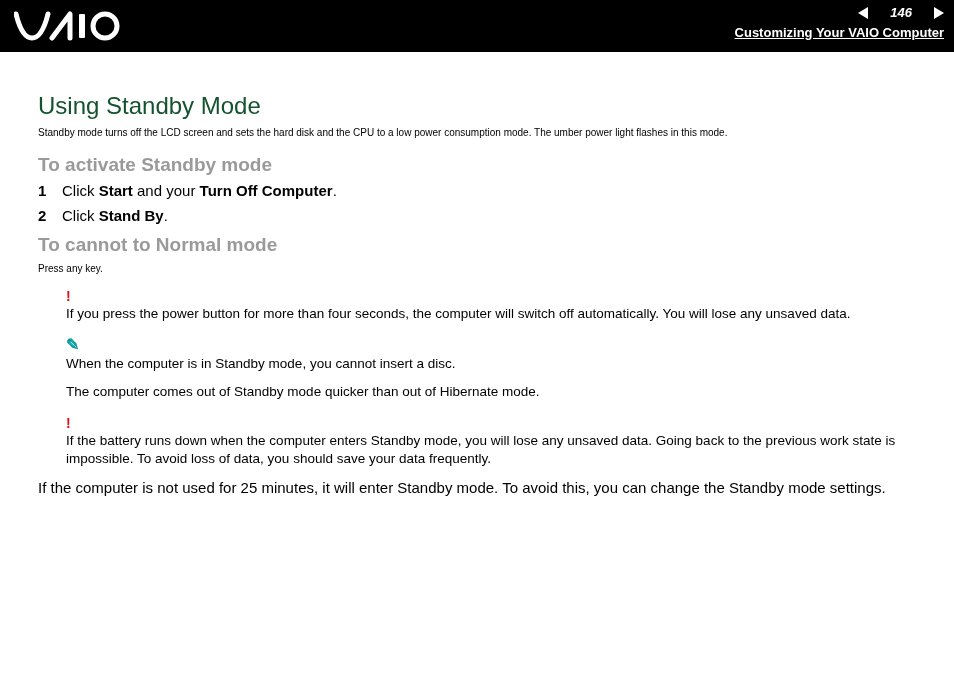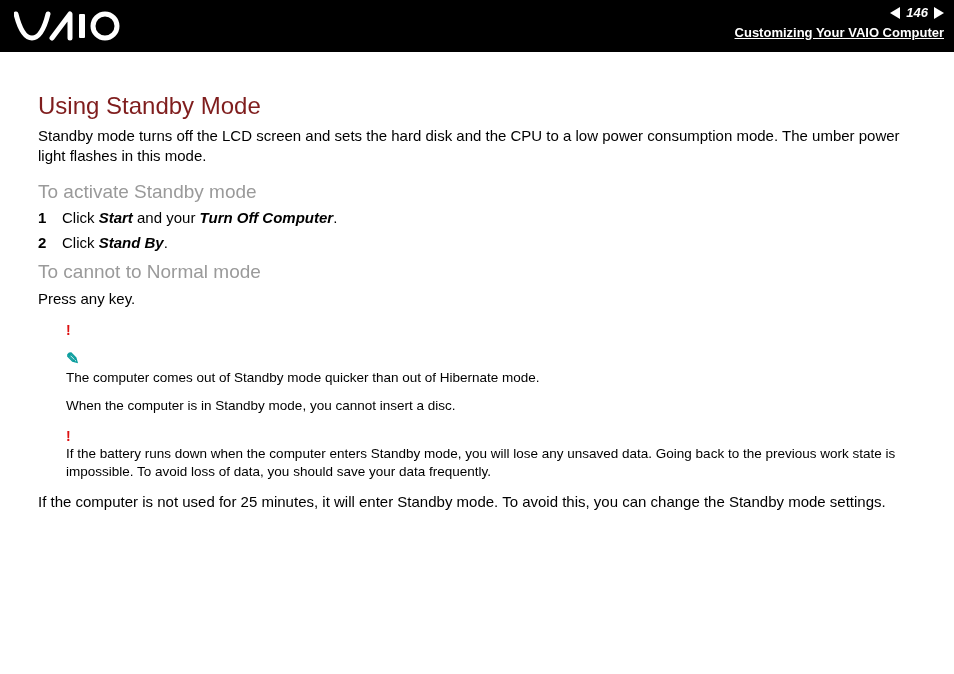--- a/index.html
+++ b/index.html
@@ -26,48 +26,48 @@
   .page-nav {
     position: absolute;
     right: 10px;
     top: 4px;
     text-align: right;
     font-size: 13px;
     font-weight: bold;
     font-style: italic;
     line-height: 18px;
   }
-  .page-nav .nav-row { display:flex; align-items:center; justify-content:flex-end; gap:2px;}
+  .page-nav .nav-row { display:flex; align-items:center; justify-content:flex-end; gap:18px;}
   .page-nav .tri {
     width: 0; height: 0;
     border-top: 6px solid transparent;
     border-bottom: 6px solid transparent;
     display:inline-block;
   }
   .page-nav .tri-left { border-right: 10px solid #fff; margin-right:4px;}
   .page-nav .tri-right { border-left: 10px solid #fff; margin-left:4px;}
   .page-nav .section-title { font-style: normal; font-weight: bold; font-size: 13px; margin-top:2px;text-decoration:underline;}
   .content {
     padding: 40px 34px 20px 38px;
   }
   h1.main-title {
-    color: #7f1d1d;
+    color: #14532d;
     font-size: 24px;
     font-weight: normal;
     margin: 0 0 6px 0;
   }
   p.body {
-    font-size: 15px;
+    font-size: 10px;
     margin: 4px 0 14px 0;
     line-height: 1.35;
   }
   h2.sub {
     color: #9a9a9a;
     font-size: 19px;
-    font-weight: normal;
+    font-weight: bold;
     margin: 10px 0 6px 0;
   }
   .steps {
     font-size: 15px;
     margin: 6px 0 10px 0;
   }
   .step-row { display:flex; margin-bottom:8px; }
   .step-num {
     width: 24px;
     font-weight: bold;
@@ -82,21 +82,21 @@
     margin-top: 14px;
     margin-bottom: 0px;
     line-height: 1;
   }
   .mark-warn { color: #d11; font-size: 14px;}
   .mark-pen { color: #0a9d9d; font-size: 16px;}
   .note-text {
     margin: 2px 0 10px 0;
     line-height: 1.35;
   }
-  .bold { font-weight: bold; font-style: italic; }
+  .bold { font-weight: bold; }
   .final {
     font-size: 15px;
     margin-top: 4px;
     line-height: 1.35;
   }
 </style>
 </head>
 <body>
 
 <div class="header">
@@ -138,23 +138,24 @@
         <span>Click </span><span class="bold">Stand By</span><span></span><span class="bold"></span><span>.</span>
       </div>
     </div>
   </div>
 
   <h2 class="sub">To cannot to Normal mode</h2>
   <p class="body" style="margin-bottom:13px;">Press any key.</p>
 
   <div class="notes-block">
     <div class="note-mark mark-warn">!</div>
+    <div class="note-text">If you press the power button for more than four seconds, the computer will switch off automatically. You will lose any unsaved data.</div>
 
     <div class="note-mark mark-pen">✎</div>
+    <div class="note-text">When the computer is in Standby mode, you cannot insert a disc.</div>
     <div class="note-text">The computer comes out of Standby mode quicker than out of Hibernate mode.</div>
-    <div class="note-text">When the computer is in Standby mode, you cannot insert a disc.</div>
 
     <div class="note-mark mark-warn">!</div>
     <div class="note-text">If the battery runs down when the computer enters Standby mode, you will lose any unsaved data. Going back to the previous work state is impossible. To avoid loss of data, you should save your data frequently.</div>
   </div>
 
   <p class="final">If the computer is not used for 25 minutes, it will enter Standby mode. To avoid this, you can change the Standby mode settings.</p>
 </div>
 
 </body></html>

